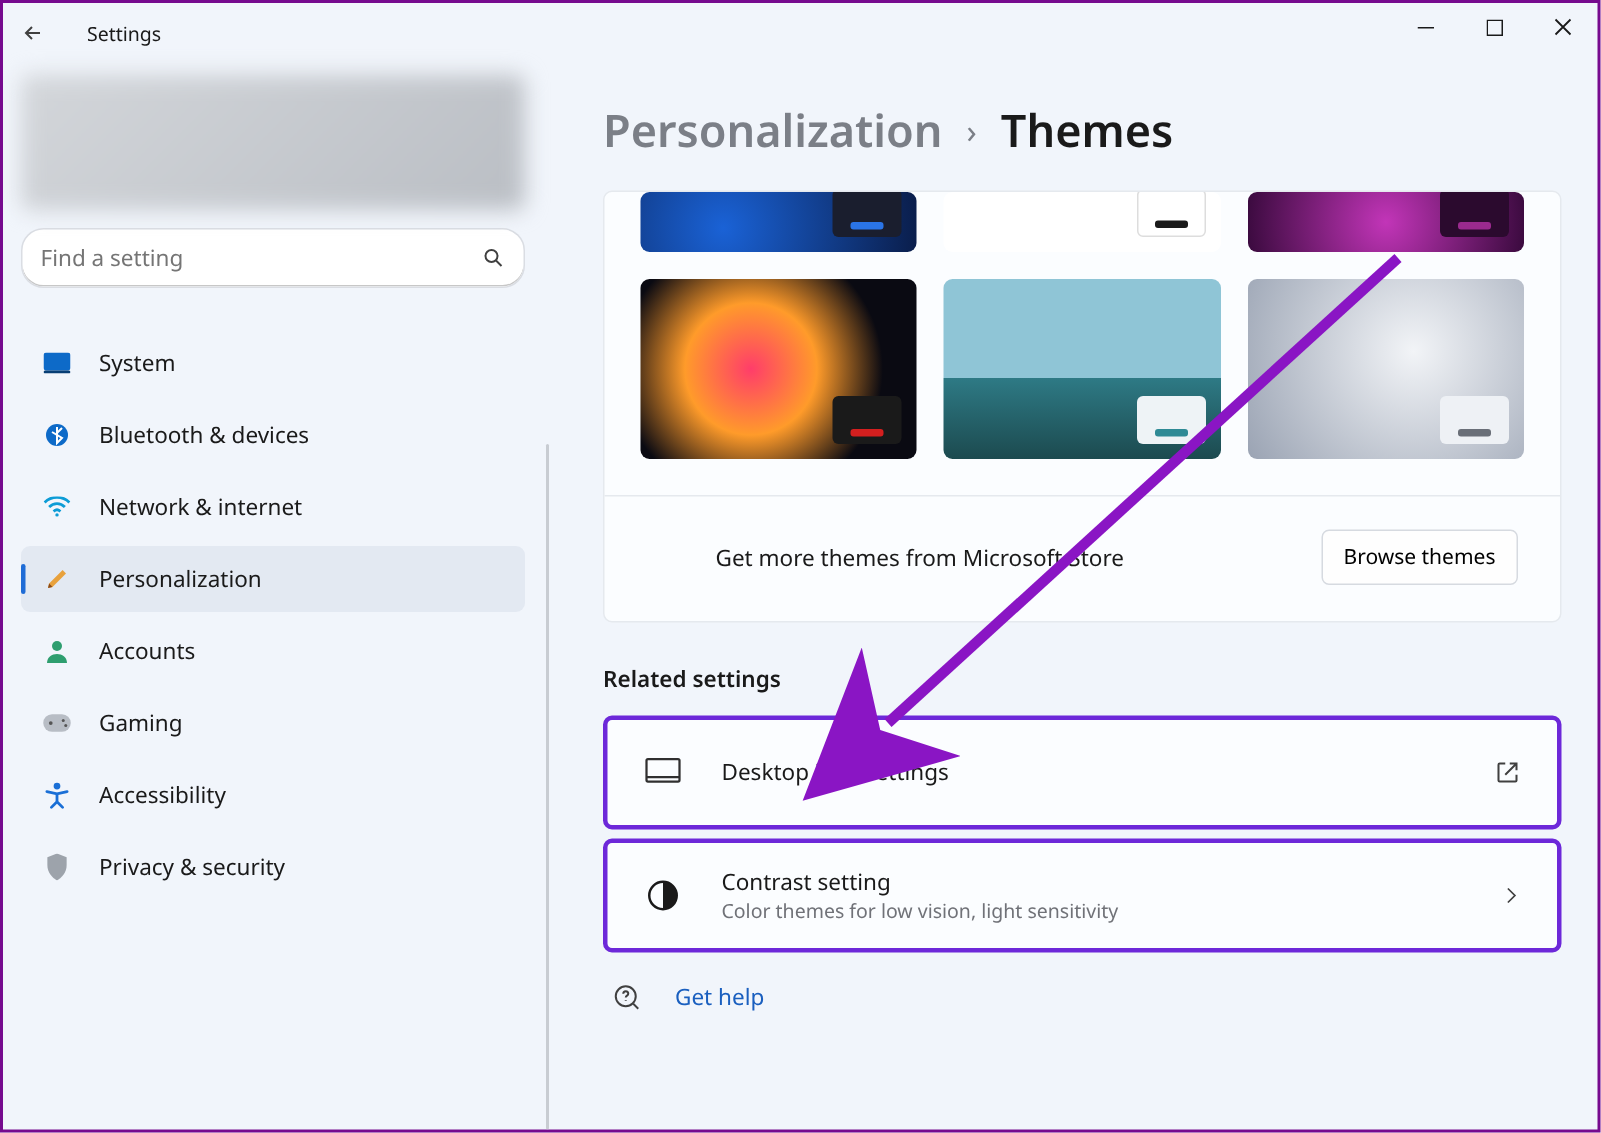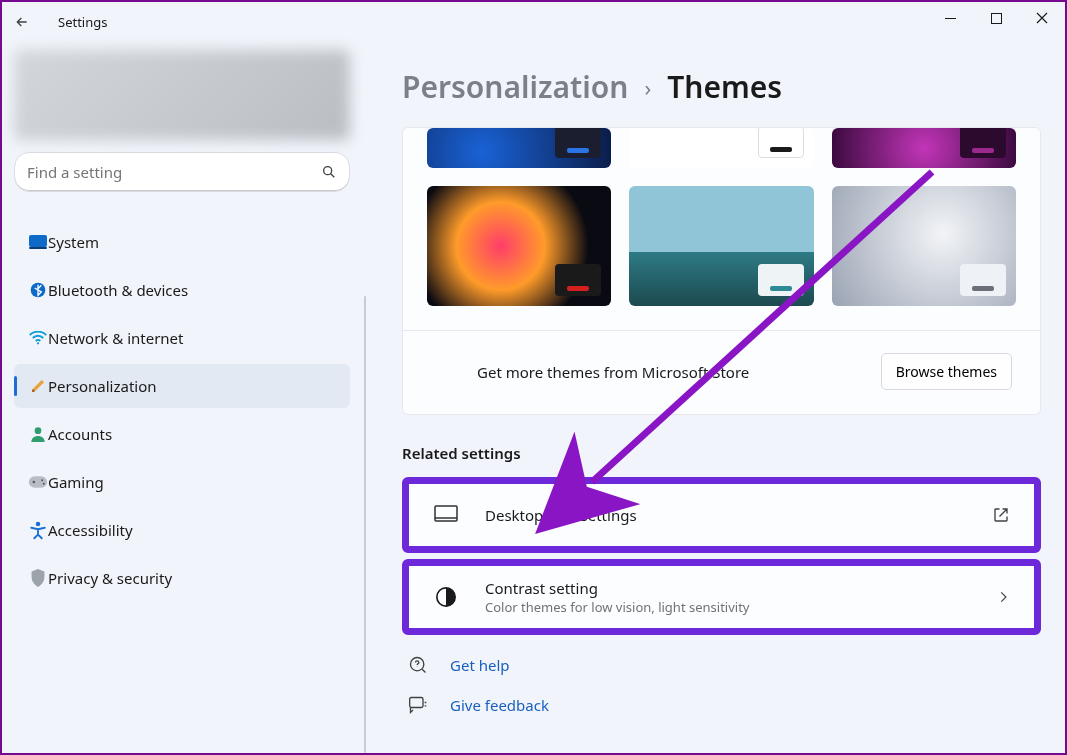--- a/index.html
+++ b/index.html
@@ -8,39 +8,39 @@
   .back-btn { width: 40px; height: 40px; display: flex; align-items: center; justify-content: center; color: #404040; cursor: pointer; }
   .app-title { font-size: 13px; color: #1a1a1a; margin-left: 16px; }
   .window-controls { position: absolute; right: 0; top: 0; display: flex; }
   .window-controls > div { width: 46px; height: 32px; display: flex; align-items: center; justify-content: center; cursor: pointer; }
   .body-wrap { display: flex; height: calc(100% - 40px); }
   .sidebar { width: 360px; padding: 0 12px 12px 12px; display: flex; flex-direction: column; position: relative; }
   .user-card { height: 90px; margin: 8px 0 12px 0; border-radius: 6px; background: linear-gradient(135deg,#d3d6da,#babec4); filter: blur(7px); }
   .search-box { height: 40px; background: #ffffff; border: 1px solid #dadde3; border-radius: 15px; display: flex; align-items: center; padding: 0 12px; margin-bottom: 28px; box-shadow: inset 0 -1px 0 #c7c7c7; }
   .search-box input { flex: 1; border: 0; outline: 0; font-size: 15px; background: transparent; color: #5a5a5a; }
   .nav { display: flex; flex-direction: column; gap: 4px; position: relative; }
-  .nav-item { height: 44px; display: flex; align-items: center; padding: 0 14px; border-radius: 6px; cursor: pointer; font-size: 15px; color: #1a1a1a; position: relative; }
+  .nav-item { height: 44px; display: flex; align-items: center; gap: 18px; padding: 0 14px; border-radius: 6px; cursor: pointer; font-size: 15px; color: #1a1a1a; position: relative; }
   .nav-item.active { background: #e3e9f2; }
   .nav-item.active::before { content: ""; position: absolute; left: 0; top: 12px; bottom: 12px; width: 3px; border-radius: 2px; background: #1f6cd6; }
   .nav-separator { position: absolute; right: -4px; top: 254px; bottom: 0; width: 2px; background: #c8ccd2; border-radius: 2px; }
   .content { flex: 1; padding: 24px 24px 0 40px; overflow: hidden; }
   .breadcrumb { display: flex; align-items: center; gap: 16px; margin-bottom: 20px; }
   .breadcrumb .b1 { font-size: 30px; font-weight: 600; color: #7b7f87; }
   .breadcrumb .sep { font-size: 22px; color: #7b7f87; }
   .breadcrumb .b2 { font-size: 30px; font-weight: 600; color: #1a1a1a; }
   .panel { background: #fbfdff; border: 1px solid #e5e9ee; border-radius: 6px; padding: 0 0 24px 0; margin-bottom: 28px; }
   .theme-grid { padding: 0 24px; display: grid; grid-template-columns: repeat(3, 1fr); gap: 18px; }
   .theme-tile { height: 120px; border-radius: 6px; position: relative; overflow: hidden; cursor: pointer; }
   .theme-tile.half { height: 40px; }
   .swatch { position: absolute; right: 10px; bottom: 10px; width: 46px; height: 32px; border-radius: 4px; display: flex; align-items: flex-end; justify-content: center; padding-bottom: 5px; }
   .swatch .bar { width: 22px; height: 5px; border-radius: 2px; }
   .store-row { display: flex; align-items: center; justify-content: space-between; padding: 22px 28px 0 74px; border-top: 1px solid #e5e9ee; margin-top: 24px; font-size: 15px; color: #1a1a1a; }
   .browse-btn { padding: 8px 14px; border: 1px solid #d6dae0; border-radius: 5px; background: #fefefe; font-size: 14px; cursor: pointer; }
   .section-title { font-size: 15px; font-weight: 600; color: #1a1a1a; margin-bottom: 14px; }
-  .setting-row { background: #fbfdff; border: 7px solid #6d28d9; border-radius: 6px; height: 76px; display: flex; align-items: center; padding: 0 24px; gap: 26px; cursor: pointer; margin-bottom: 6px; }
+  .setting-row { background: #fbfdff; border: 3px solid #6d28d9; border-radius: 6px; height: 76px; display: flex; align-items: center; padding: 0 24px; gap: 26px; cursor: pointer; margin-bottom: 6px; }
   .setting-row .icon-slot { width: 26px; display: flex; justify-content: center; color: #303030; }
   .setting-row .text-slot { flex: 1; }
   .setting-row .title { font-size: 15px; color: #1a1a1a; }
   .setting-row .sub { font-size: 13px; color: #707278; }
   .help-link { display: flex; gap: 20px; height: 40px; font-size: 15px; color: #1a5fbf; cursor: pointer; padding-left: 4px; }
   .help-link .ic { width: 24px; color: #404040; display: flex; justify-content: center; }
   .arrow-overlay { position: absolute; pointer-events: none; }
   .nav-icon { width: 20px; height: 20px; display: flex; align-items: center; justify-content: center; }
   svg { display: block; }
 </style>
@@ -249,29 +249,20 @@
     <div style="height:14px"></div>
     <div class="help-link">
       <span class="ic">
           <svg width="20" height="20" viewBox="0 0 24 24" fill="none" stroke="#404040" stroke-width="1.6">
             <circle cx="11" cy="11" r="8"></circle>
             <path d="M17 17l4 4M9 9a2 2 0 114 0c0 1.5-2 1.5-2 3m0 2v.5"></path>
           </svg>
         </span>
       <span>Get help</span>
     </div>
-    <div class="help-link">
-      <span class="ic">
-          <svg width="20" height="20" viewBox="0 0 24 24" fill="none" stroke="#404040" stroke-width="1.6">
-            <rect x="2" y="3" width="16" height="12" rx="2"></rect>
-            <path d="M6 18l-3 3v-6M20 9h2M20 13h2"></path>
-          </svg>
-        </span>
-      <span>Give feedback</span>
-    </div>
   </div>
 </div>
 
 <svg class="arrow-overlay" style="left:0;top:0" width="1067" height="755">
   <defs>
       <marker id="ah" markerWidth="14" markerHeight="14" refX="3" refY="7" orient="auto">
         <path d="M0 0L14 7L0 14L4 7z" fill="#8a15c4"></path>
       </marker>
     </defs>
   <line x1="930" y1="170" x2="590" y2="480" stroke="#8a15c4" stroke-width="7" marker-end="url(#ah)"></line>

